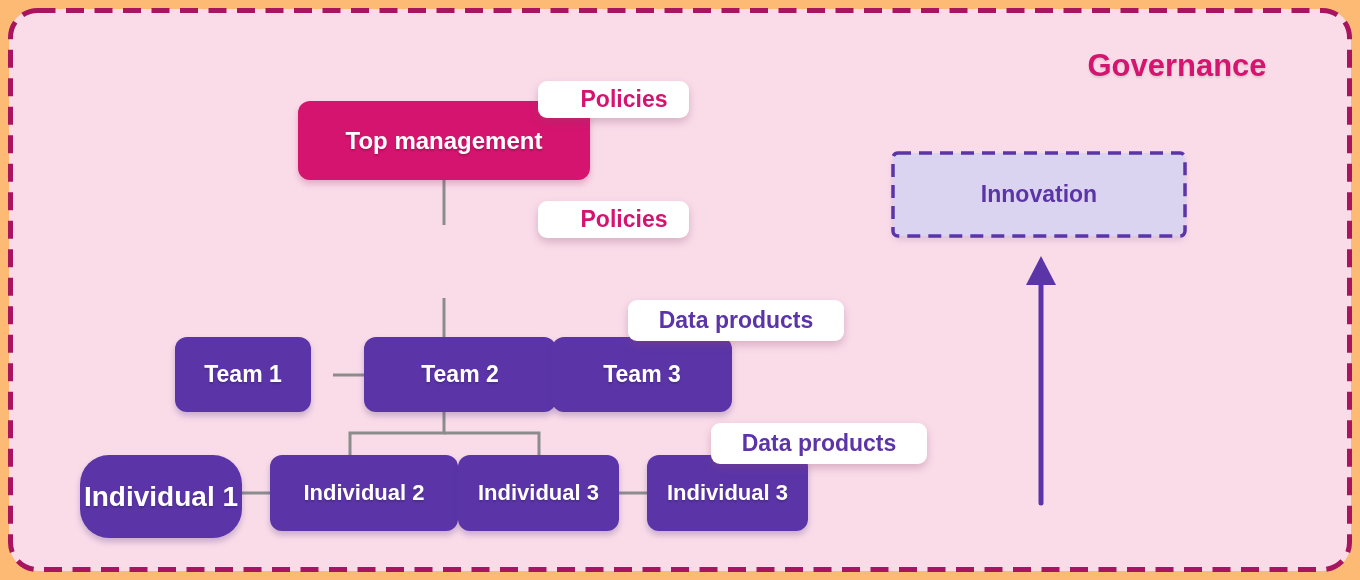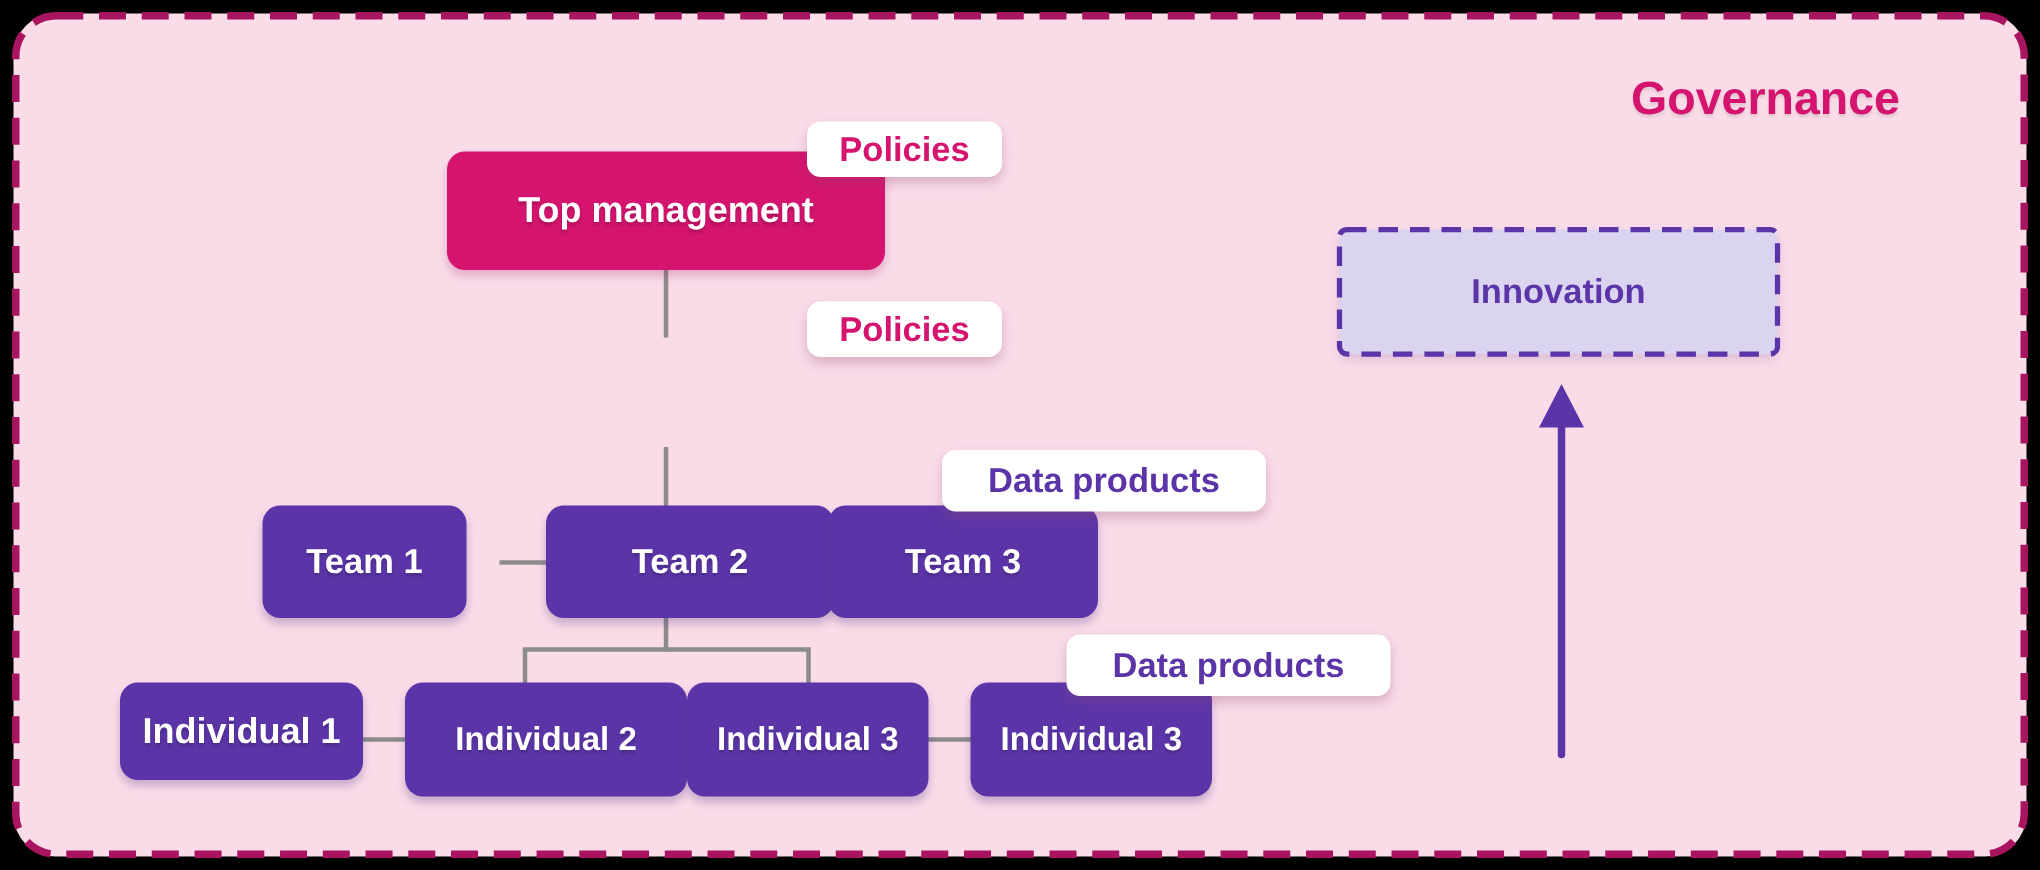--- a/index.html
+++ b/index.html
@@ -1,21 +1,21 @@
 <!DOCTYPE html>
 <html><head>
 <meta charset="utf-8">
 <style>
   html,body{margin:0;padding:0;background:#ffffff;}
   .stage{
     position:relative;
     width:1360px;height:580px;
     font-family:"Liberation Sans","DejaVu Sans",sans-serif;
     overflow:hidden;
-    background:#000000;
+    background:#fdba74;
   }
   .canvas-bg{
     position:absolute;left:9px;top:9px;width:1342px;height:562px;
     background:#fadce9;border-radius:28px;
   }
   .layer{position:absolute;left:0;top:0;width:1360px;height:580px;pointer-events:none;}
   .node{
     position:absolute;display:flex;align-items:center;justify-content:center;
     border-radius:12px;color:#ffffff;font-weight:bold;text-align:center;
     text-shadow:0 2px 2px rgba(0,0,0,0.18);
@@ -27,21 +27,21 @@
   .node.purple{
     background:#5b35a8;font-size:23px;
     box-shadow:0 4px 6px rgba(74,47,134,0.28);
   }
   .tag{
     position:absolute;display:flex;align-items:center;justify-content:center;
     background:#ffffff;border-radius:9px;font-weight:bold;font-size:23px;
     box-shadow:0 4px 8px rgba(140,70,110,0.30);
     z-index:4;text-shadow:none;
   }
-  .tag.pol{color:#d4146e;}
+  .tag.pol{color:#d4146e;padding-left:21px;}
   .tag.dp{color:#5b35a8;}
   .title{
     position:absolute;left:1066px;top:48px;width:222px;
     color:#d4146e;font-size:31px;font-weight:bold;text-align:center;
     text-shadow:0 2px 2px rgba(0,0,0,0.10);
   }
   .innovation{
     position:absolute;left:893px;top:153px;width:292px;height:83px;
     display:flex;align-items:center;justify-content:center;
     background:#dbd4f0;border-radius:6px;
@@ -83,21 +83,21 @@
 
     <div class="title">Governance</div>
 
     <div class="node magenta" style="left:298px;top:101px;width:292px;height:79px;">Top management</div>
 
 
     <div class="node purple" style="left:175px;top:337px;width:136px;height:75px;">Team 1</div>
     <div class="node purple" style="left:364px;top:337px;width:192px;height:75px;">Team 2</div>
     <div class="node purple" style="left:552px;top:337px;width:180px;height:75px;">Team 3</div>
 
-    <div class="node purple" style="left:80px;top:455px;width:162px;height:65px;font-size:24px;">Individual 1</div>
+    <div class="node purple" style="left:80px;top:455px;width:162px;height:83px;font-size:28px;border-radius:29px;">Individual 1</div>
     <div class="node purple" style="left:270px;top:455px;width:188px;height:76px;font-size:22px;">Individual 2</div>
     <div class="node purple" style="left:458px;top:455px;width:161px;height:76px;font-size:22px;">Individual 3</div>
     <div class="node purple" style="left:647px;top:455px;width:161px;height:76px;font-size:22px;">Individual 3</div>
 
     <div class="tag pol" style="left:538px;top:81px;width:130px;height:37px;">Policies</div>
     <div class="tag pol" style="left:538px;top:201px;width:130px;height:37px;">Policies</div>
     <div class="tag dp" style="left:628px;top:300px;width:216px;height:41px;">Data products</div>
     <div class="tag dp" style="left:711px;top:423px;width:216px;height:41px;">Data products</div>
 
     <div class="innovation">

